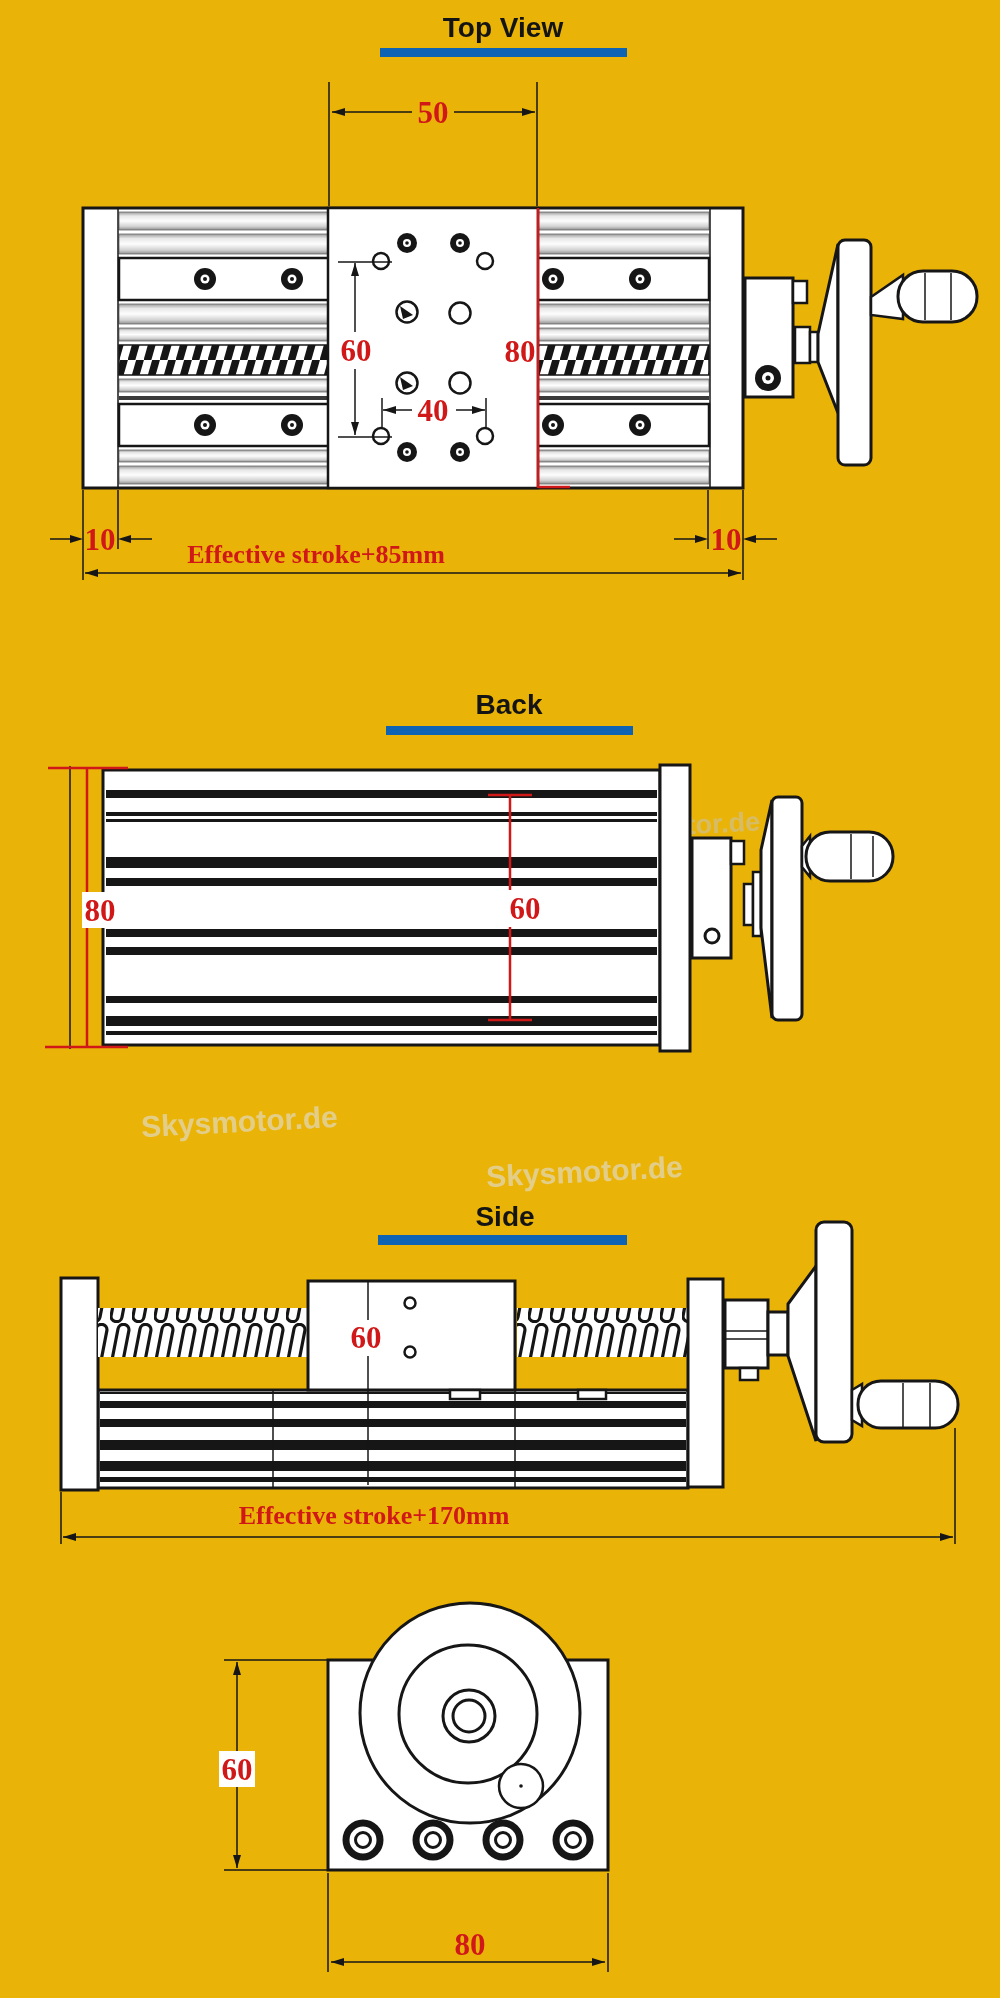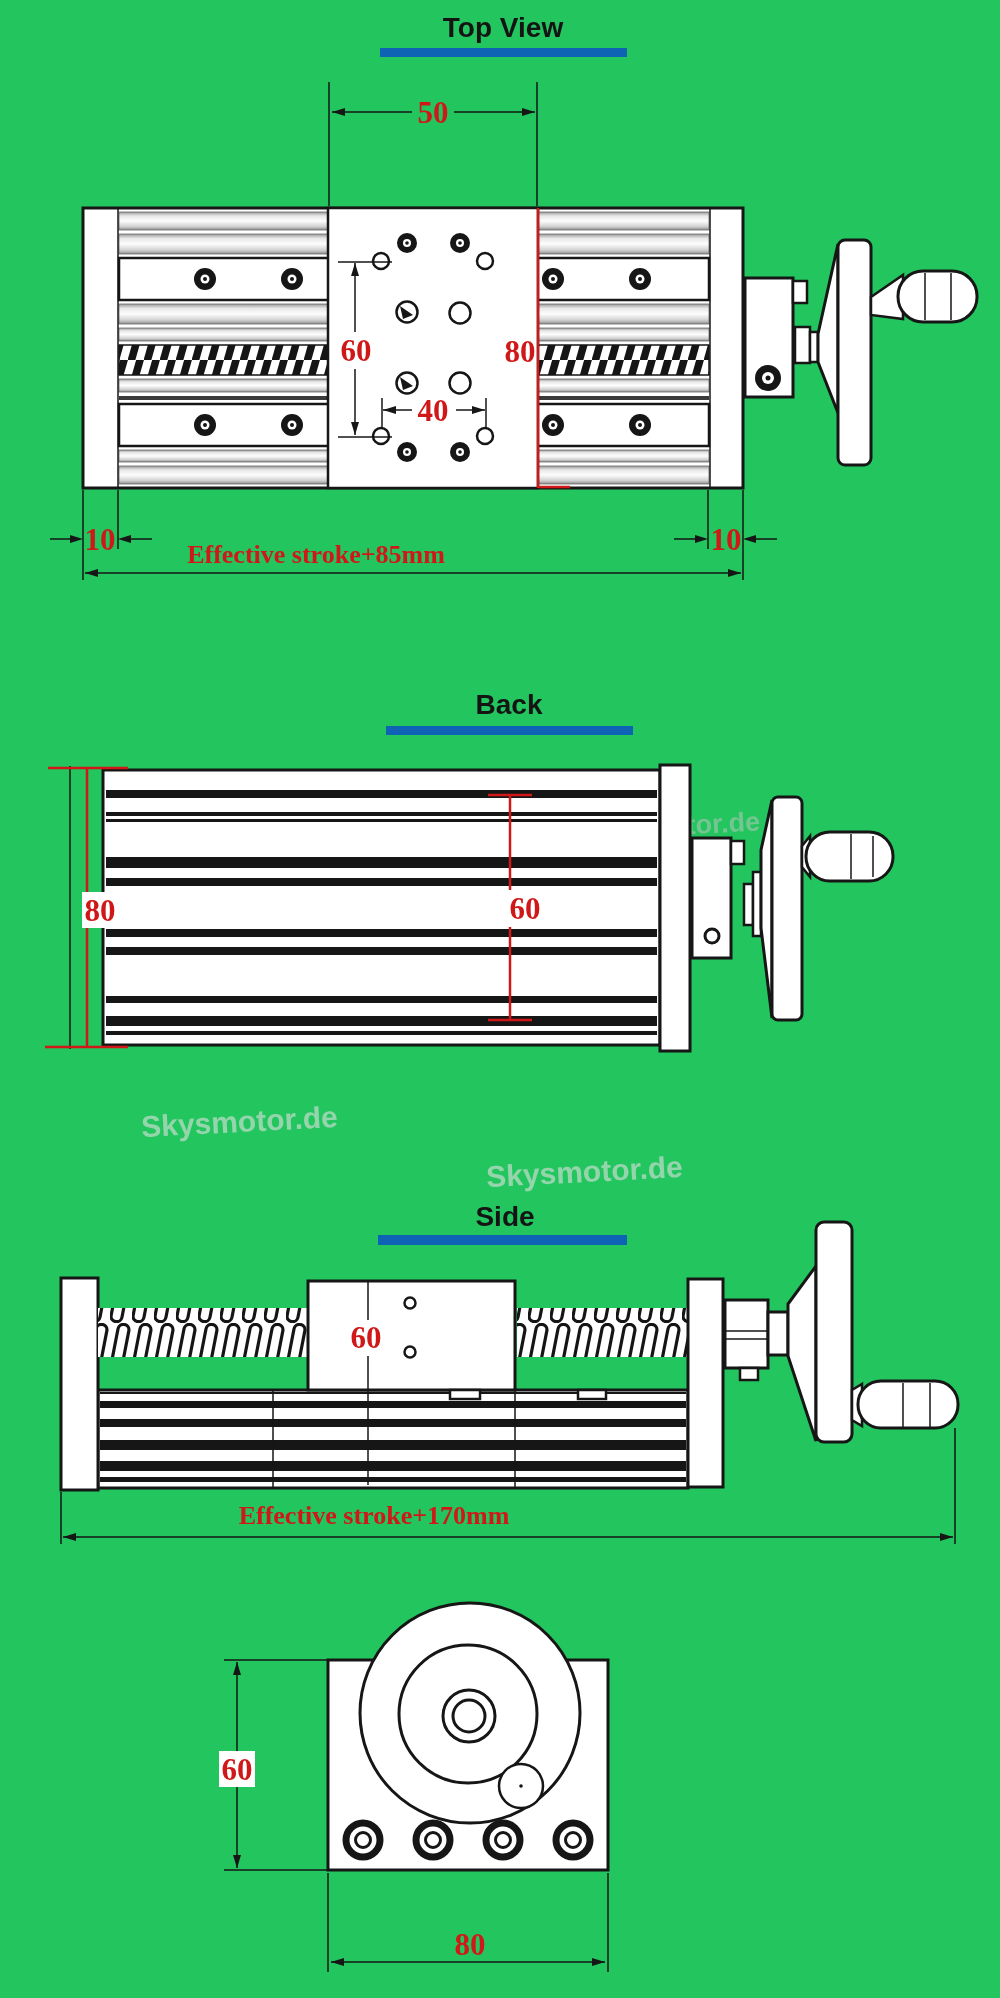--- a/index.html
+++ b/index.html
@@ -1,20 +1,20 @@
 <!DOCTYPE html>
 <html style="--red: #d01818; --blue: #0e63b5; --ink: #161616; --wmgray: #c6c6c6; --wmblue: #8fb8d2;"><head>
 <meta charset="utf-8">
 <style>
   :root{
     --red:#d01818; --blue:#0e63b5; --ink:#161616;
     --wmgray:#c6c6c6; --wmblue:#8fb8d2;
   }
   html,body{margin:0;padding:0;background:#fff;}
-  .canvas{position:relative;width:1000px;height:1998px;background:#22c55e;margin:0 auto;overflow:hidden;}
+  .canvas{position:relative;width:1000px;height:1998px;background:#eab308;margin:0 auto;overflow:hidden;}
   svg{display:block;}
   .t-title{font:bold 28px "Liberation Sans",sans-serif;fill:#141414;text-anchor:middle;}
   .t-dim{font:bold 31px "Liberation Serif",serif;fill:var(--red);text-anchor:middle;}
   .t-stroke{font:bold 26px "Liberation Serif",serif;fill:var(--red);text-anchor:middle;}
   .blue-bar{fill:var(--blue);}
   .ln{stroke:var(--ink);stroke-width:1.5;fill:none;}
   .ln-thick{stroke:var(--ink);stroke-width:3;fill:#fff;}
   .ln-med{stroke:var(--ink);stroke-width:2.5;fill:#fff;}
   .redln{stroke:var(--red);stroke-width:2.5;fill:none;}
   .arrow{fill:var(--ink);stroke:none;}

